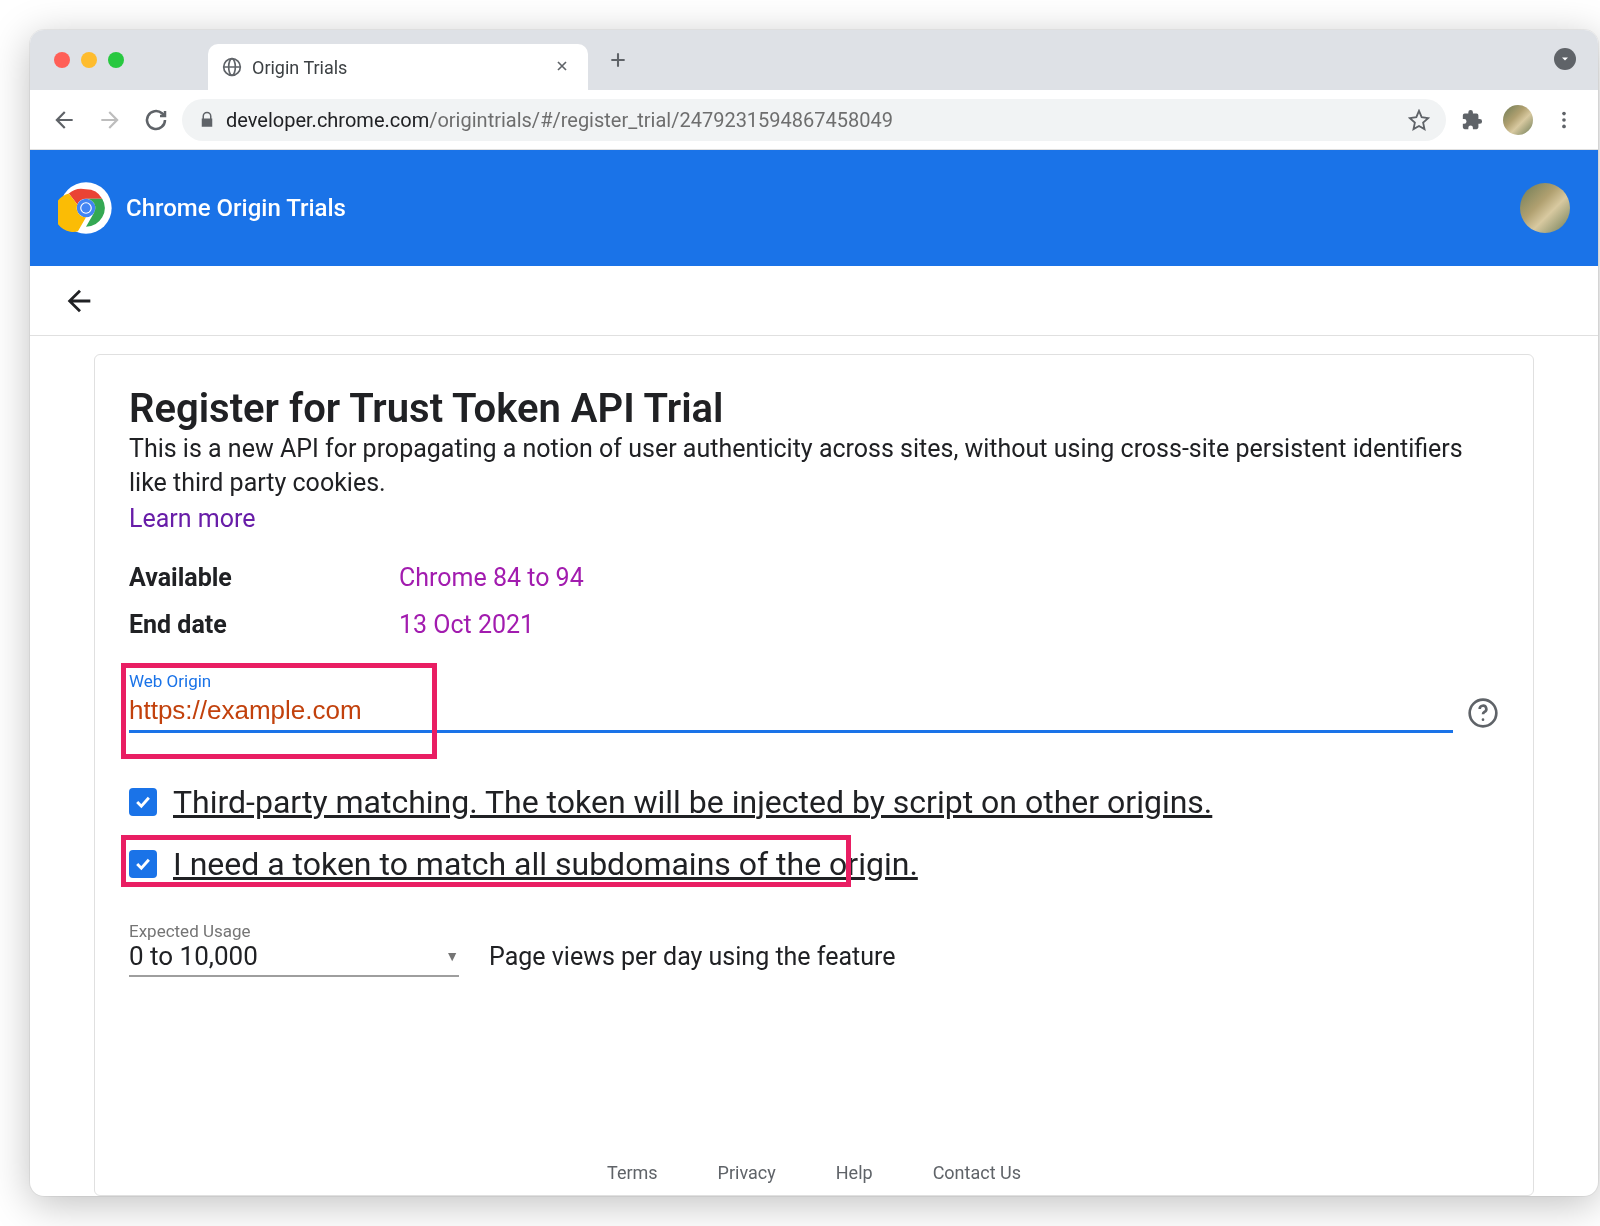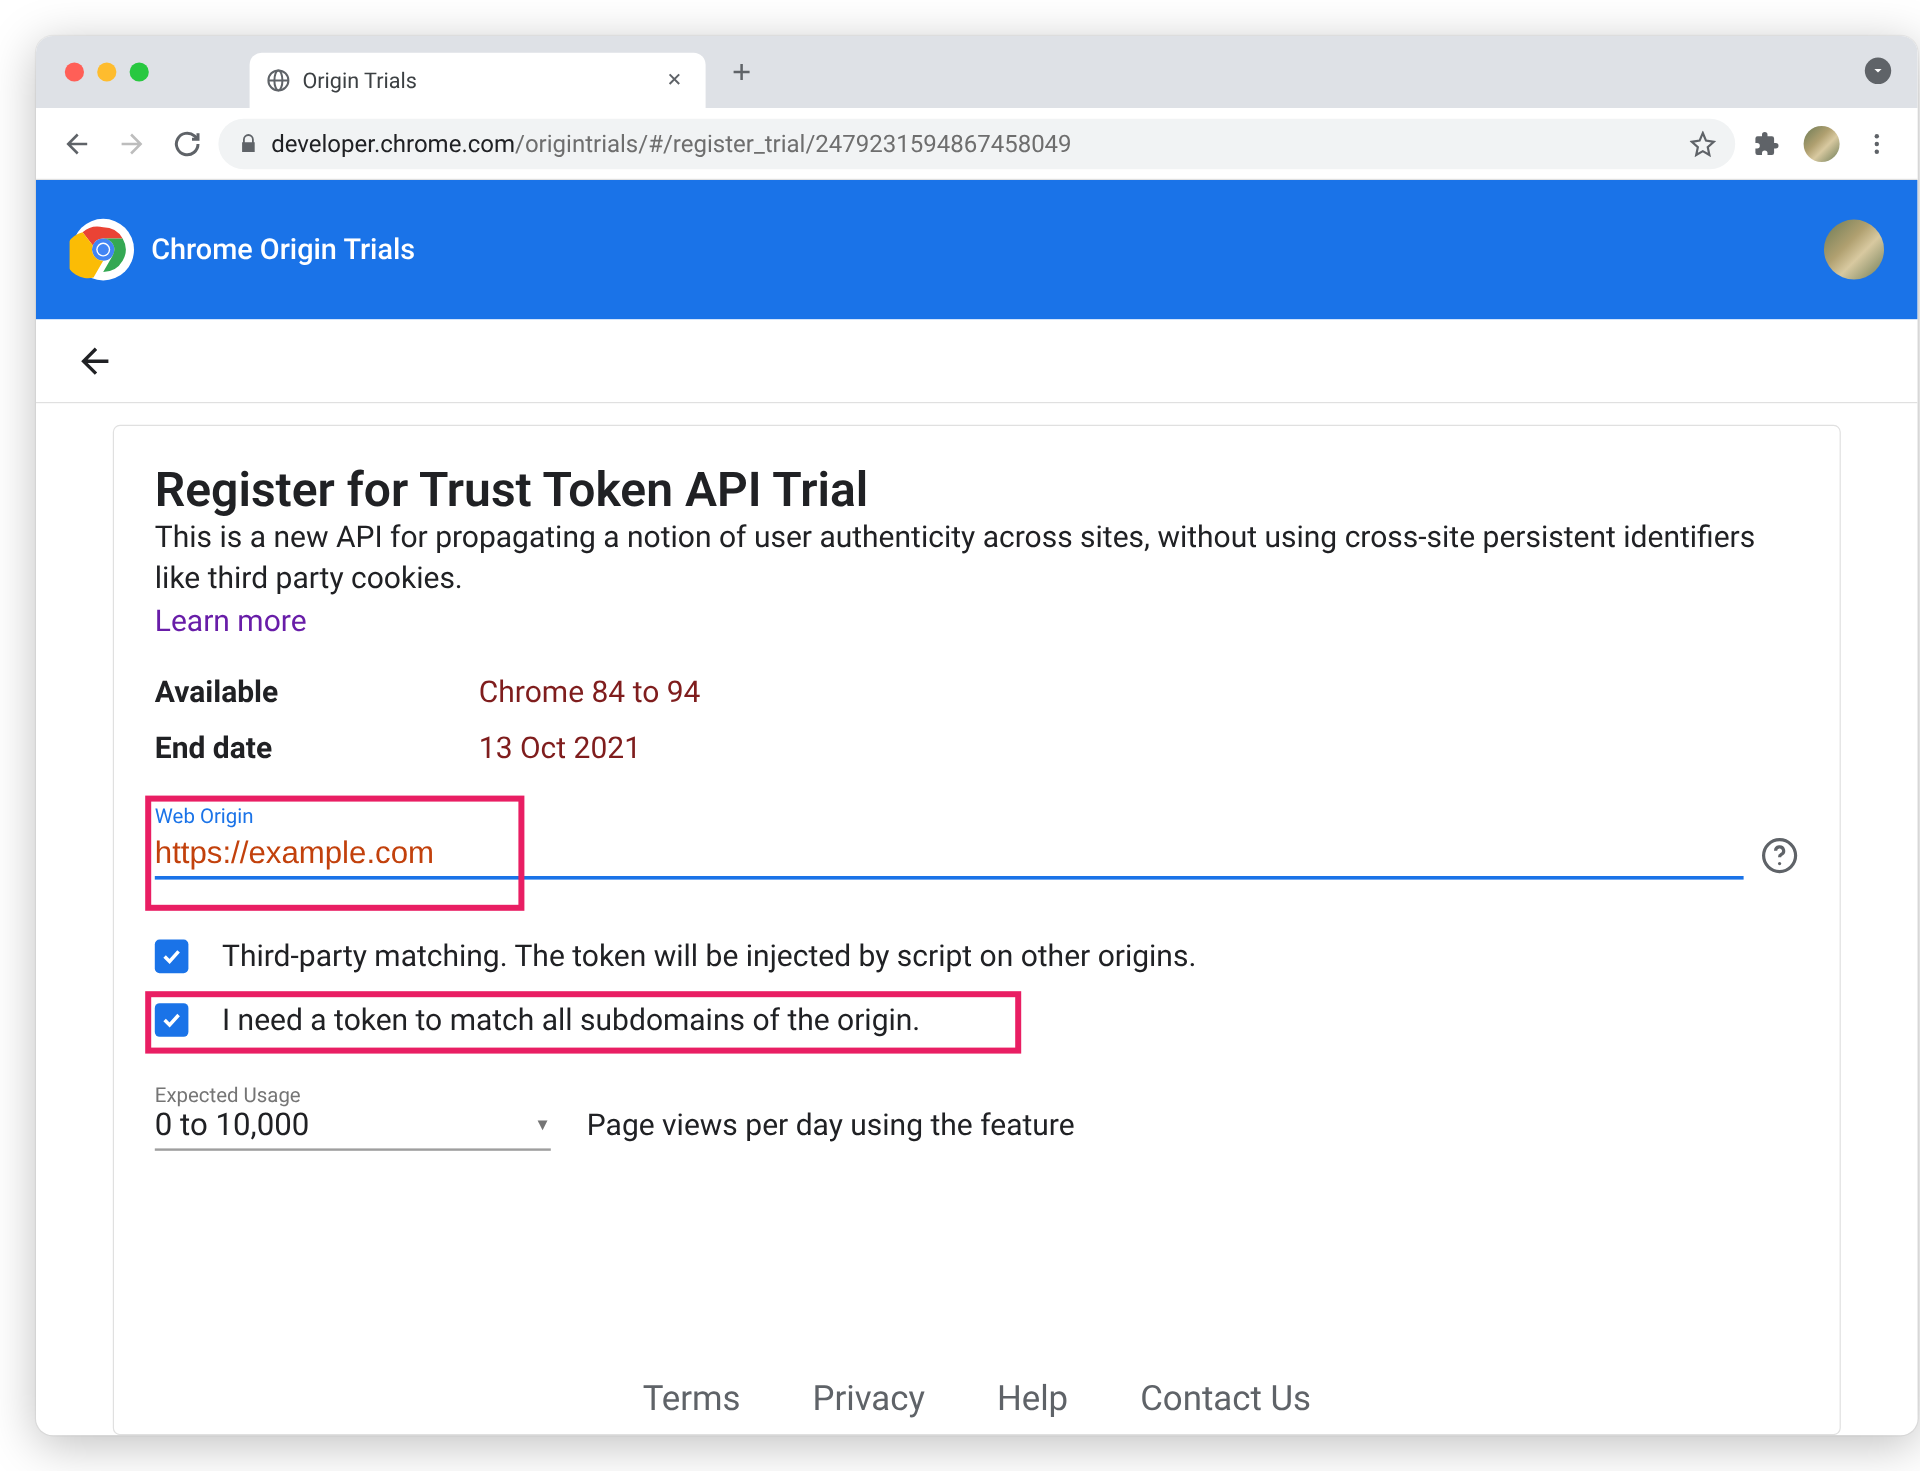--- a/index.html
+++ b/index.html
@@ -63,53 +63,53 @@
   .content-wrap { flex:1; overflow:hidden; padding:18px 64px 0; }
   .card {
     border:1px solid #e0e0e0; border-radius:6px; padding:30px 34px 0; height:100%; display:flex; flex-direction:column; position:relative;
   }
   .card h1 { font-size:40px; font-weight:600; color:#202124; }
   .desc { font-size:25px; color:#202124; line-height:1.35; }
   .learn { color:#681da8; font-size:25px; text-decoration:none; display:inline-block; margin-top:4px; }
   .meta { margin-top:30px; }
   .meta-row { display:flex; font-size:25px; margin-bottom:18px; }
   .meta-label { width:270px; font-weight:700; color:#202124; }
-  .meta-val { color:#7f1d1d; }
+  .meta-val { color:#a21caf; }
   
   .origin-region { position:relative; margin-top:14px; display:flex; align-items:flex-end; gap:14px; }
   .hlbox { position:absolute; border:5px solid #e91e63; pointer-events:none; }
   .hl-origin { left:-8px; top:-8px; width:316px; height:96px; }
   .field {
     flex:1; border-bottom:3px solid #1a73e8; padding-bottom:4px;
   }
   .field-label { color:#1a73e8; font-size:17px; margin-bottom:4px; }
   .field-input {
     width:100%; border:none; outline:none; font-size:26px; color:#c2410c; background:transparent;
   }
   .help-circ { width:32px; height:32px; color:#5f6368; flex-shrink:0; margin-bottom:4px; }
   
   .checks { margin-top:50px; }
-  .chk-row { display:flex; align-items:center; gap:28px; font-size:25px; color:#202124; margin-bottom:24px; position:relative; }
+  .chk-row { display:flex; align-items:center; gap:16px; font-size:32px; color:#202124; margin-bottom:24px; position:relative;text-decoration:underline; }
   .chk {
     width:28px; height:28px; background:#1a73e8; border-radius:4px; display:flex; align-items:center; justify-content:center; cursor:pointer; flex-shrink:0;
   }
   .chk svg { width:20px; height:20px; color:#fff; }
   .hl-sub { left:-8px; top:-10px; width:730px; height:52px; }
   
   .usage { display:flex; align-items:flex-end; gap:30px; margin-top:14px; }
   .sel {
     width:330px; border-bottom:2px solid #9e9e9e; padding-bottom:4px;
   }
   .sel-label { color:#757575; font-size:17px; }
   .sel-row { display:flex; align-items:center; justify-content:space-between; font-size:26px; color:#202124; cursor:pointer; }
   .sel-row .tri { color:#757575; font-size:14px; }
   .usage-desc { font-size:25px; color:#202124; margin-bottom:6px; }
   
   .footer {
-    margin-top:auto; padding:18px 0 12px; display:flex; justify-content:center; gap:60px; font-size:29px; color:#5f6368;
+    margin-top:auto; padding:18px 0 12px; display:flex; justify-content:center; gap:60px; font-size:18px; color:#5f6368;
   }
   .footer span { cursor:pointer; }
 </style>
 </head>
 <body>
 
 <div class="shell">
 <div class="window">
 
   <div class="tabstrip">

